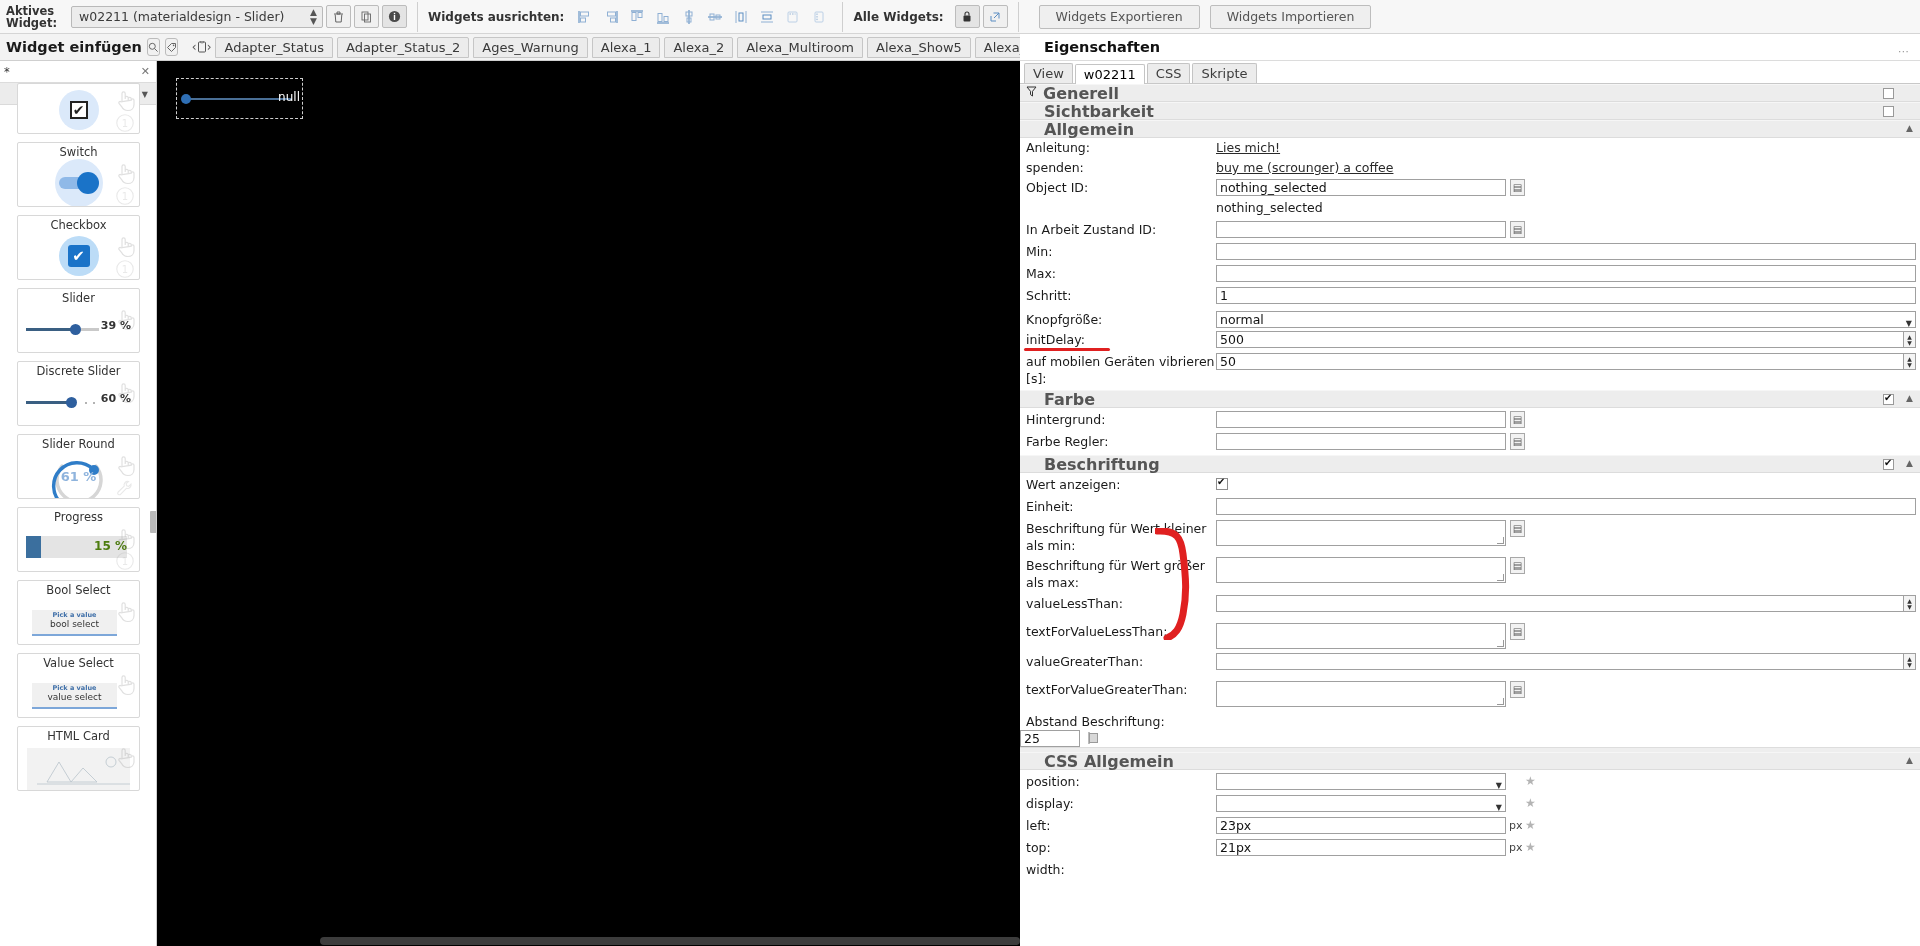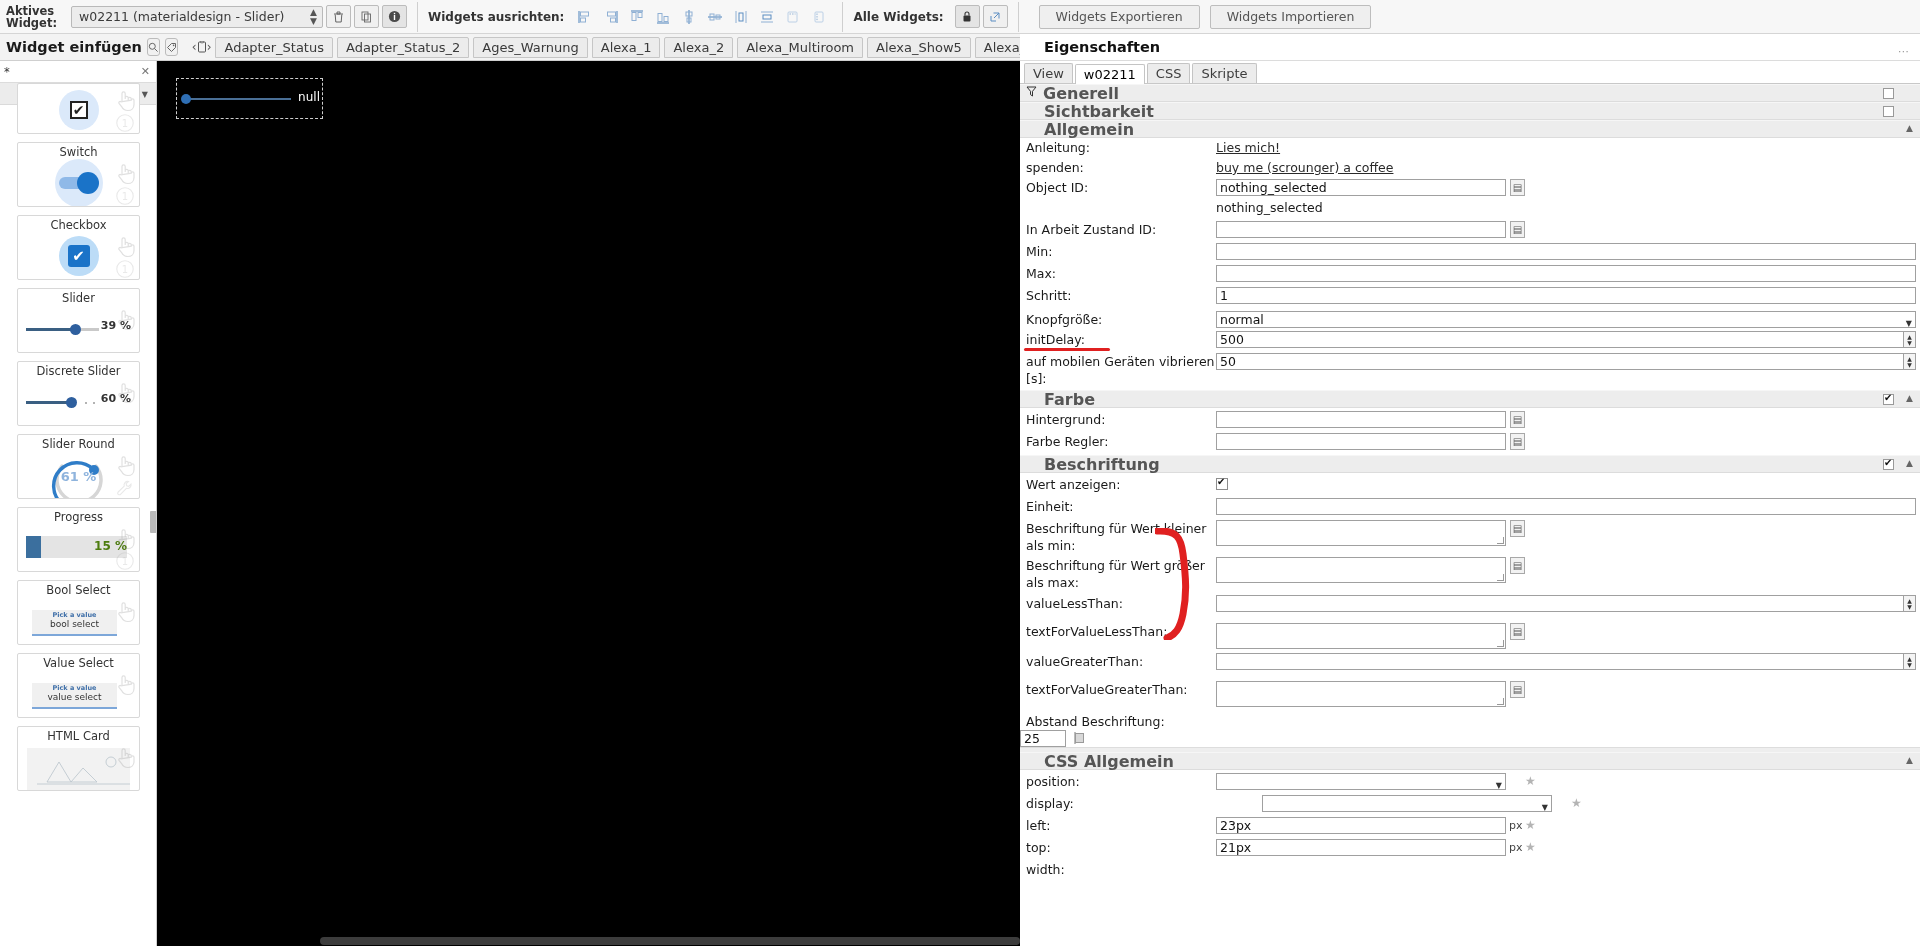--- a/index.html
+++ b/index.html
@@ -213,21 +213,21 @@
   .canvas {
     position: absolute; left: 157px; top: 61px;
     width: 863px; height: 885px; background: #000;
     overflow: hidden;
   }
   .canvas-scroll-thumb {
     position: absolute; left: 163px; bottom: 1px; width: 700px; height: 8px;
     background: #3c3c3c; border-radius: 4px;
   }
   .sel-widget-box {
-    position: absolute; left: 19px; top: 17px; width: 147px; height: 41px;
+    position: absolute; left: 19px; top: 17px; width: 127px; height: 41px;
     border: 1px dashed #cfcfcf;
   }
   .cw-track-f { position: absolute; left: 10px; top: 19px; width: 104px; height: 2px; background: #4a6f96; }
   .cw-knob { position: absolute; left: 4px; top: 15px; width: 10px; height: 10px; border-radius: 50%; background: #2f6fb5; }
   .cw-null { position: absolute; right: 2px; top: 11px; font-size: 12px; color: #fff; }
 
   
   .props {
     position: absolute; left: 1020px; top: 61px; width: 900px; height: 885px;
     background: #fff; overflow: hidden;
@@ -276,21 +276,21 @@
     font-size: 12.5px; color: #1a1a1a; line-height: 17px;
     position: relative;
   }
   .rfield { flex: 1; display: flex; align-items: flex-start; padding-right: 4px; }
   .txt {
     height: 17px; border: 1px solid #a0a0a0; background: #fff;
     font-size: 12.5px; color: #111; padding: 0 3px; line-height: 15px;
     flex: 1; min-width: 0;
   }
   .txt.short { flex: none; width: 290px; }
-  .txt.num { flex: none; width: 46px; }
+  .txt.num { flex: none; width: 60px; }
   .ta {
     height: 26px; border: 1px solid #a0a0a0; background: #fff;
     font-size: 12.5px; color: #111; padding: 1px 3px;
     flex: none; width: 290px; position: relative;
   }
   .ta::after {
     content: ""; position: absolute; right: 1px; bottom: 1px;
     width: 6px; height: 6px;
     border-right: 1px solid #999; border-bottom: 1px solid #999;
   }
@@ -947,21 +947,21 @@
       <div class="rfield">
         <div class="selbox" style="max-width:290px;">
           <span></span>
           <span class="car">▼</span>
         </div>
         <span class="unit"></span>
         <span class="star">★</span>
       </div>
     </div>
 
-    <div class="row" style="margin-top:2px;gap:46px;">
+    <div class="row" style="margin-top:2px;">
       <div class="rlabel">display:</div>
       <div class="rfield">
         <div class="selbox" style="max-width:290px;">
           <span></span>
           <span class="car">▼</span>
         </div>
         <span class="unit"></span>
         <span class="star">★</span>
       </div>
     </div>

